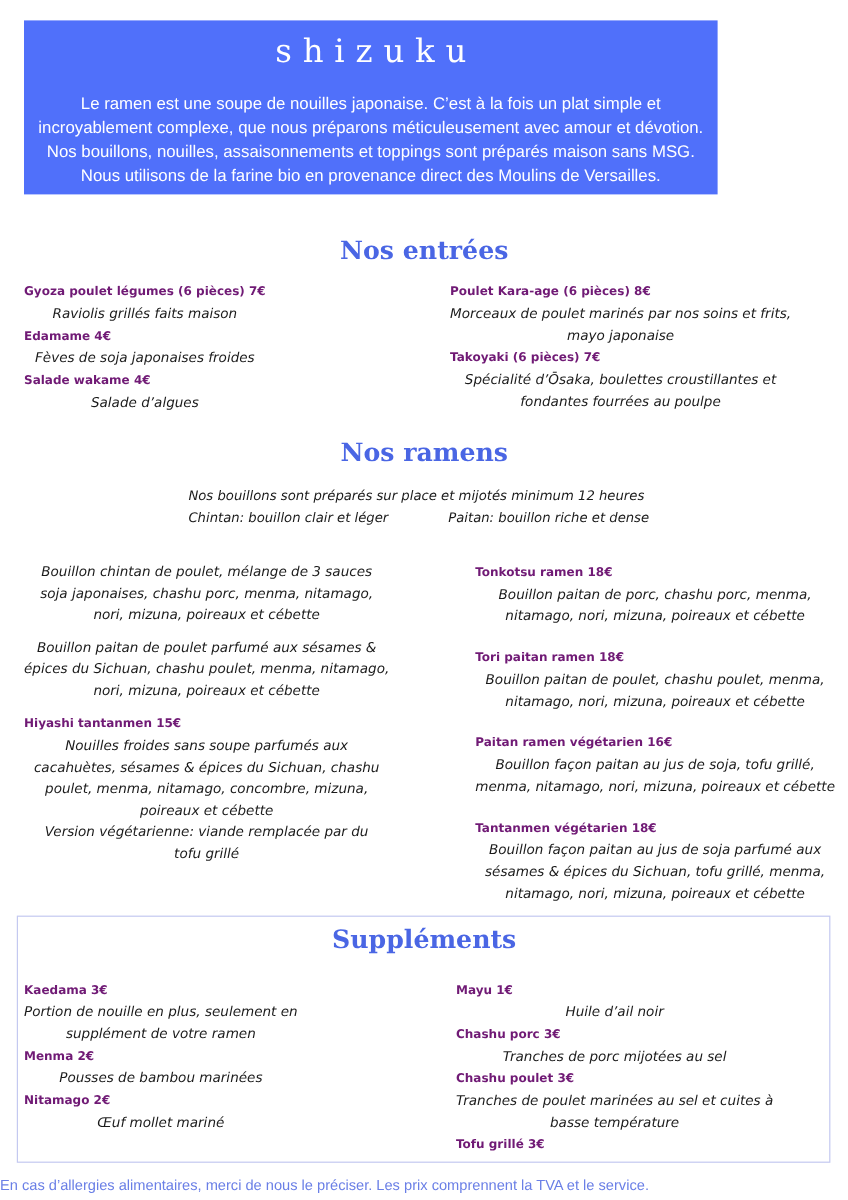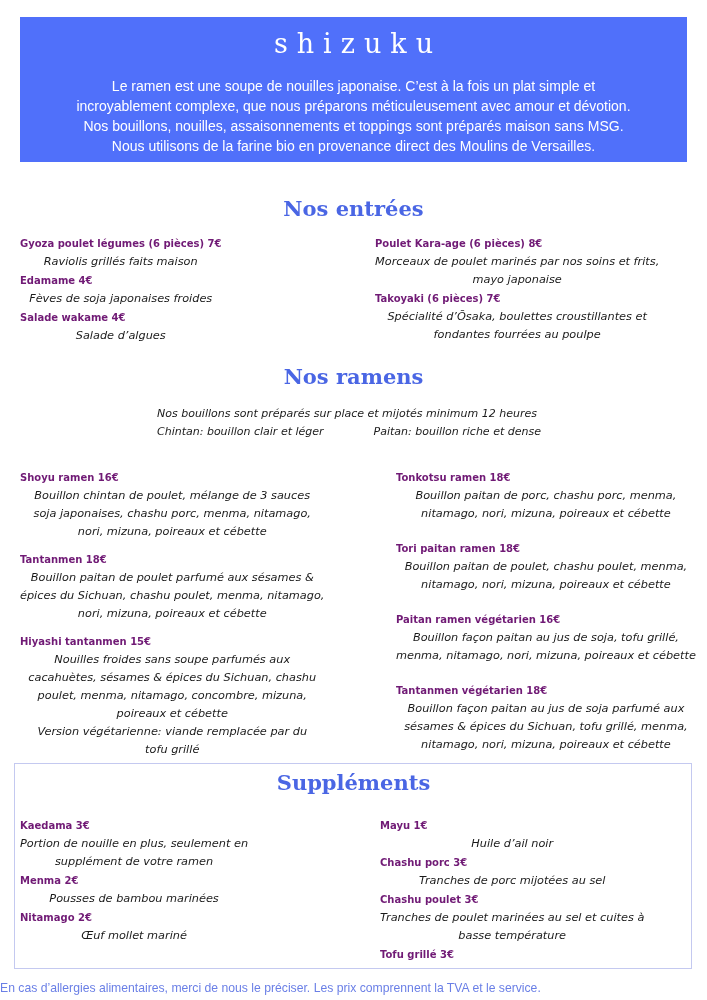--- a/index.html
+++ b/index.html
@@ -11,21 +11,21 @@
     }
     body {
       position: relative;
       font-family: "DejaVu Sans", sans-serif;
       color: #1c1c1c;
     }
     .banner {
       position: absolute;
       left: 20px;
       top: 17px;
-      width: 667px;
+      width: 578px;
       height: 145px;
       background: #5070fa;
       color: #ffffff;
       text-align: center;
     }
     .banner-title {
       font-family: "DejaVu Serif", serif;
       font-size: 27px;
       letter-spacing: 9px;
       padding-left: 9px;
@@ -166,29 +166,27 @@
 
 <div class="ramen-intro">
   <div>Nos bouillons sont préparés sur place et mijotés minimum 12 heures</div>
   <div class="row2">
     <span>Chintan: bouillon clair et léger</span><span class="b">Paitan: bouillon riche et dense</span>
   </div>
 </div>
 
 <div class="col" style="left:20px; top:468px;">
   <div class="ramen-item">
-    <div class="item-name">Shoyu ramen 16€</div>
     <div class="item-desc">
       <div>Bouillon chintan de poulet, mélange de 3 sauces</div>
       <div>soja japonaises, chashu porc, menma, nitamago,</div>
       <div>nori, mizuna, poireaux et cébette</div>
     </div>
   </div>
   <div class="ramen-item">
-    <div class="item-name">Tantanmen 18€</div>
     <div class="item-desc">
       <div>Bouillon paitan de poulet parfumé aux sésames &amp;</div>
       <div>épices du Sichuan, chashu poulet, menma, nitamago,</div>
       <div>nori, mizuna, poireaux et cébette</div>
     </div>
   </div>
   <div class="ramen-item">
     <div class="item-name">Hiyashi tantanmen 15€</div>
     <div class="item-desc">
       <div>Nouilles froides sans soupe parfumés aux</div>

